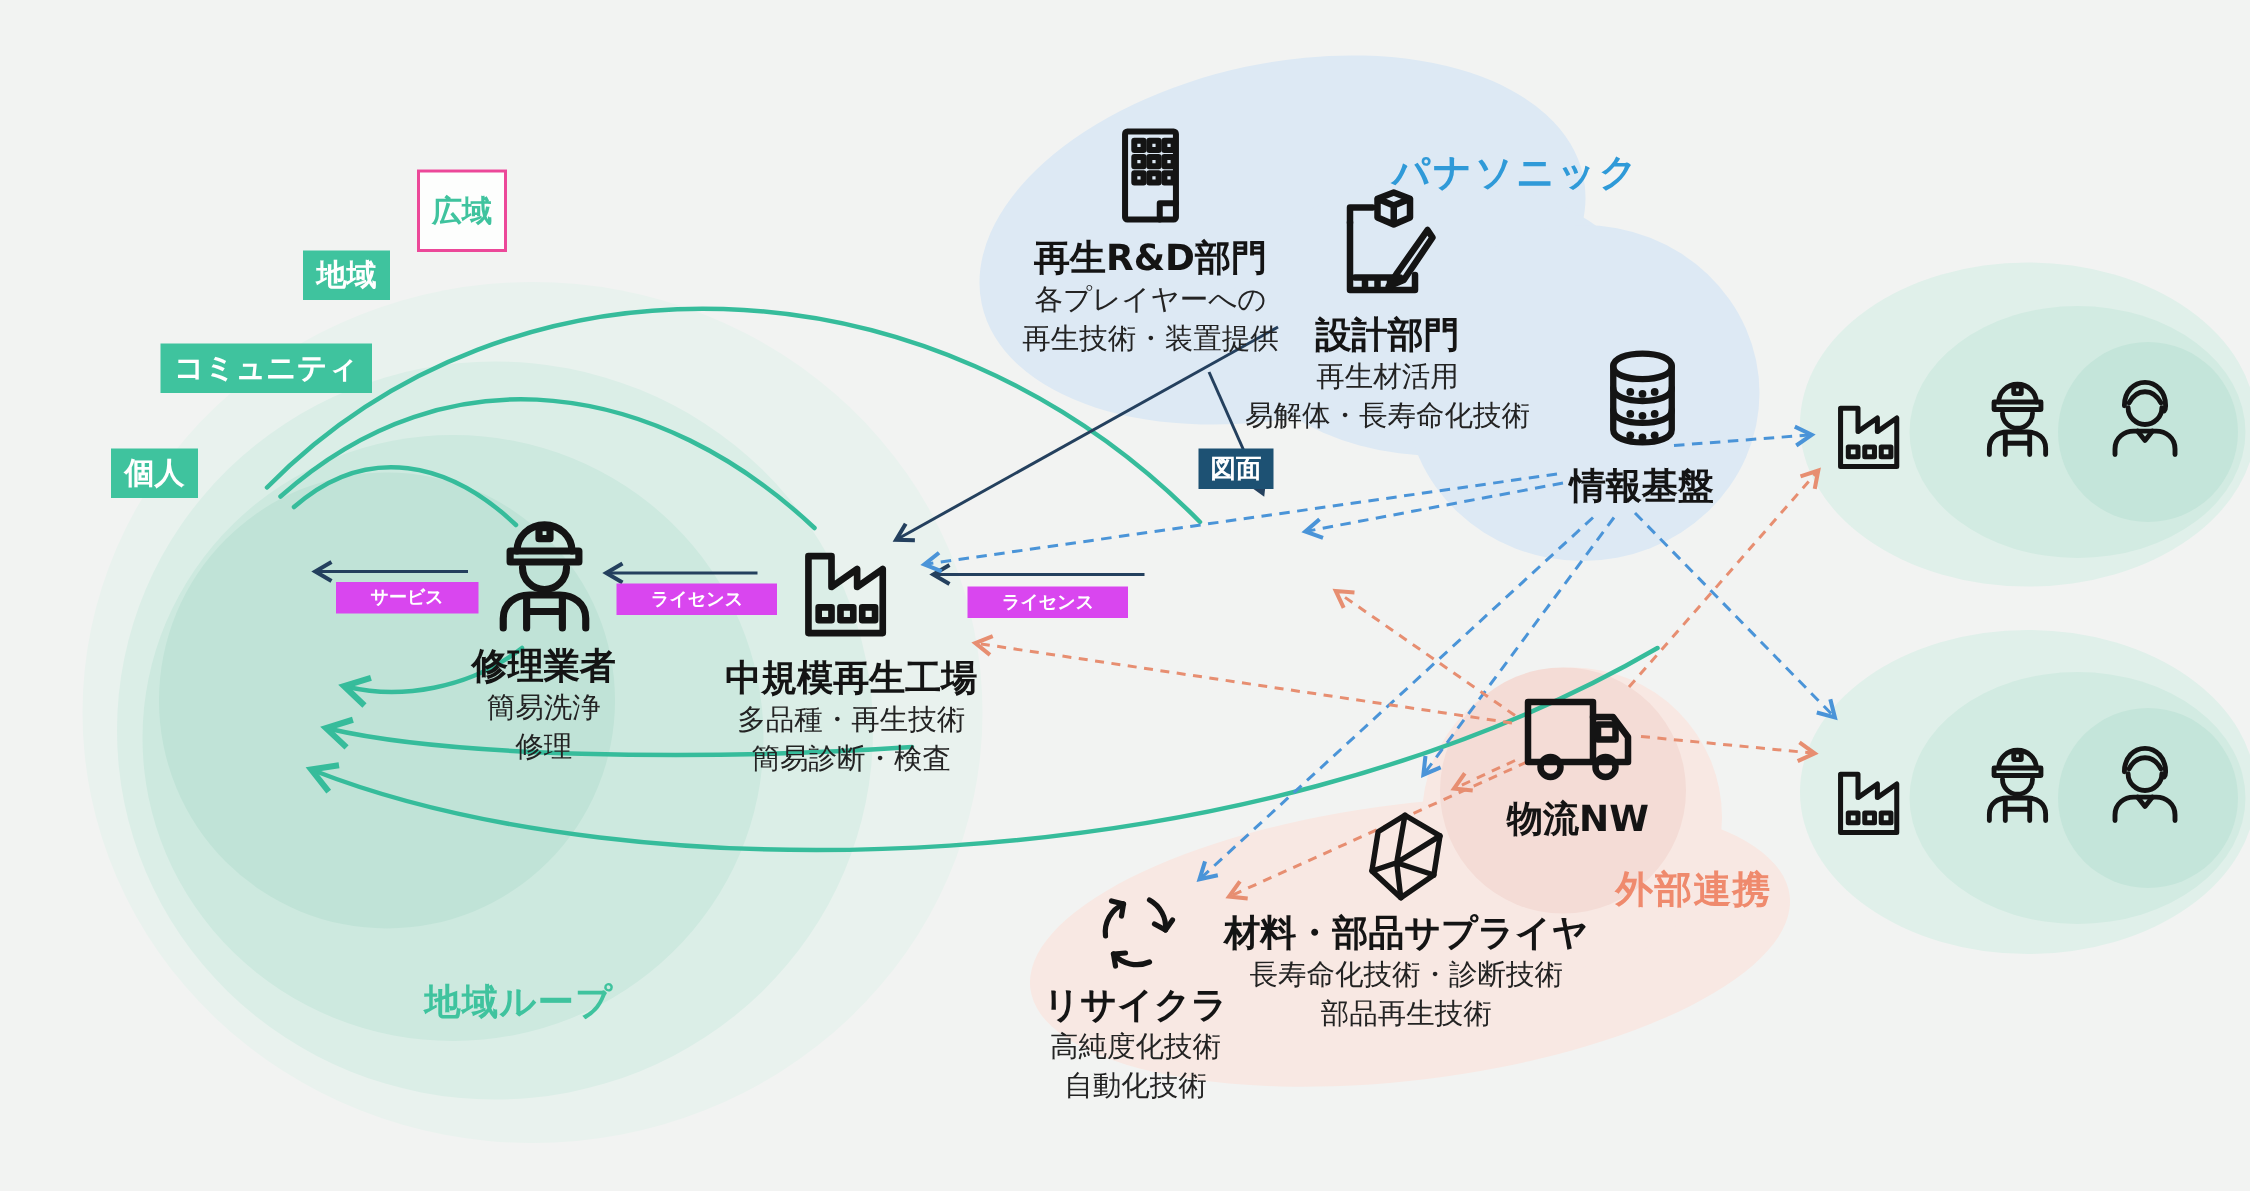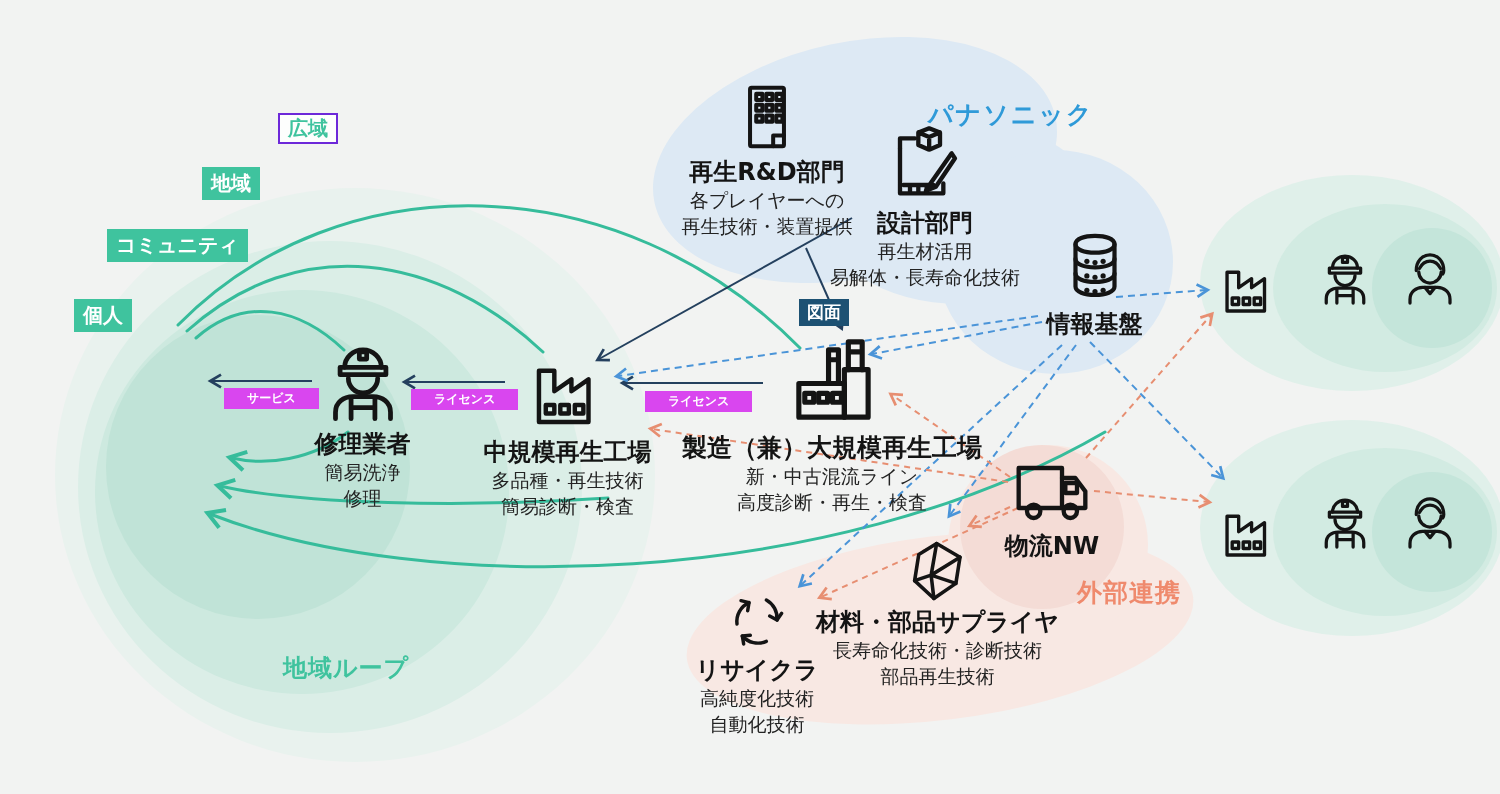--- a/index.html
+++ b/index.html
@@ -6,21 +6,21 @@
   .stage{position:relative;width:1500px;height:794px;overflow:hidden;background:#f2f3f2;
          font-family:"DejaVu Sans","Liberation Sans",sans-serif;}
   svg.layer{position:absolute;left:0;top:0;}
   .node{position:absolute;display:flex;flex-direction:column;align-items:center;text-align:center;z-index:5;}
   .node .title{font-weight:bold;font-size:24px;color:#141414;margin-top:4px;white-space:nowrap;line-height:1.2;}
   .node .sub{font-size:19px;color:#232323;line-height:1.38;white-space:nowrap;}
   .icon{display:block;line-height:0;}
   .ricon{position:absolute;z-index:5;line-height:0;}
   .tag{position:absolute;z-index:6;font-weight:bold;white-space:nowrap;}
   .tag.green{background:#3fc39e;color:#fff;font-size:20px;padding:3px 9px;}
-  .tag.outline{background:#fdfefd;color:#3fc39e;font-size:20px;padding:0 8px;border:2px solid #6d28d9;}
+  .tag.outline{background:#fdfefd;color:#3fc39e;font-size:20px;padding:12px 8px;border:2px solid #ec4899;}
   .tag.dkgreen{background:#d946ef;color:#fff;font-size:12px;padding:2px 23px;}
   .tag.navy{background:#1d5173;color:#fff;font-size:17px;padding:2px 8px;}
   .tag.plain-blue{color:#2f9ad8;font-size:25px;letter-spacing:2px;}
   .tag.plain-coral{color:#ef8a6d;font-size:25px;letter-spacing:1px;}
   .tag.plain-teal{color:#3fc39e;font-size:24px;letter-spacing:1px;}
   .ic{stroke:#141414;fill:none;stroke-width:2.6;stroke-linejoin:round;stroke-linecap:round;}
 </style>
 </head>
 <body>
 
@@ -150,38 +150,20 @@
         <rect x="19.5" y="31" width="5" height="5"></rect>
         <rect x="28" y="31" width="5" height="5"></rect>
       </g>
         </svg>
     </span>
     <div class="title">中規模再生工場</div>
     <div class="sub">多品種・再生技術</div>
     <div class="sub">簡易診断・検査</div>
   </div>
 
-  <div class="node" style="left:682px;top:334px;width:300px">
-    <span class="icon">
-      <svg width="95" height="95" viewBox="0 0 48 48">
-          <g class="ic">
-        <rect x="7" y="25" width="23" height="17"></rect>
-        <rect x="30" y="18" width="12" height="24"></rect>
-        <path d="M22 25 V8 h5 v17 M22 13 h5"></path>
-        <path d="M32 18 V4 h7 v14 M32 9 h7"></path>
-        <rect x="10" y="30" width="4.5" height="4.5"></rect>
-        <rect x="17" y="30" width="4.5" height="4.5"></rect>
-        <rect x="24" y="30" width="4.5" height="4.5"></rect>
-      </g>
-        </svg>
-    </span>
-    <div class="title" style="font-size:25px">製造（兼）大規模再生工場</div>
-    <div class="sub">新・中古混流ライン</div>
-    <div class="sub">高度診断・再生・検査</div>
-  </div>
 
   <div class="node" style="left:662px;top:80px;width:210px">
     <span class="icon">
       <svg width="74" height="74" viewBox="0 0 48 48">
           <g class="ic">
         <rect x="13" y="5" width="22" height="38" rx="1"></rect>
         <rect x="17" y="9" width="4" height="4"></rect>
             <rect x="23.5" y="9" width="4" height="4"></rect>
             <rect x="30" y="9" width="4" height="4"></rect>
         <rect x="17" y="16" width="4" height="4"></rect>

